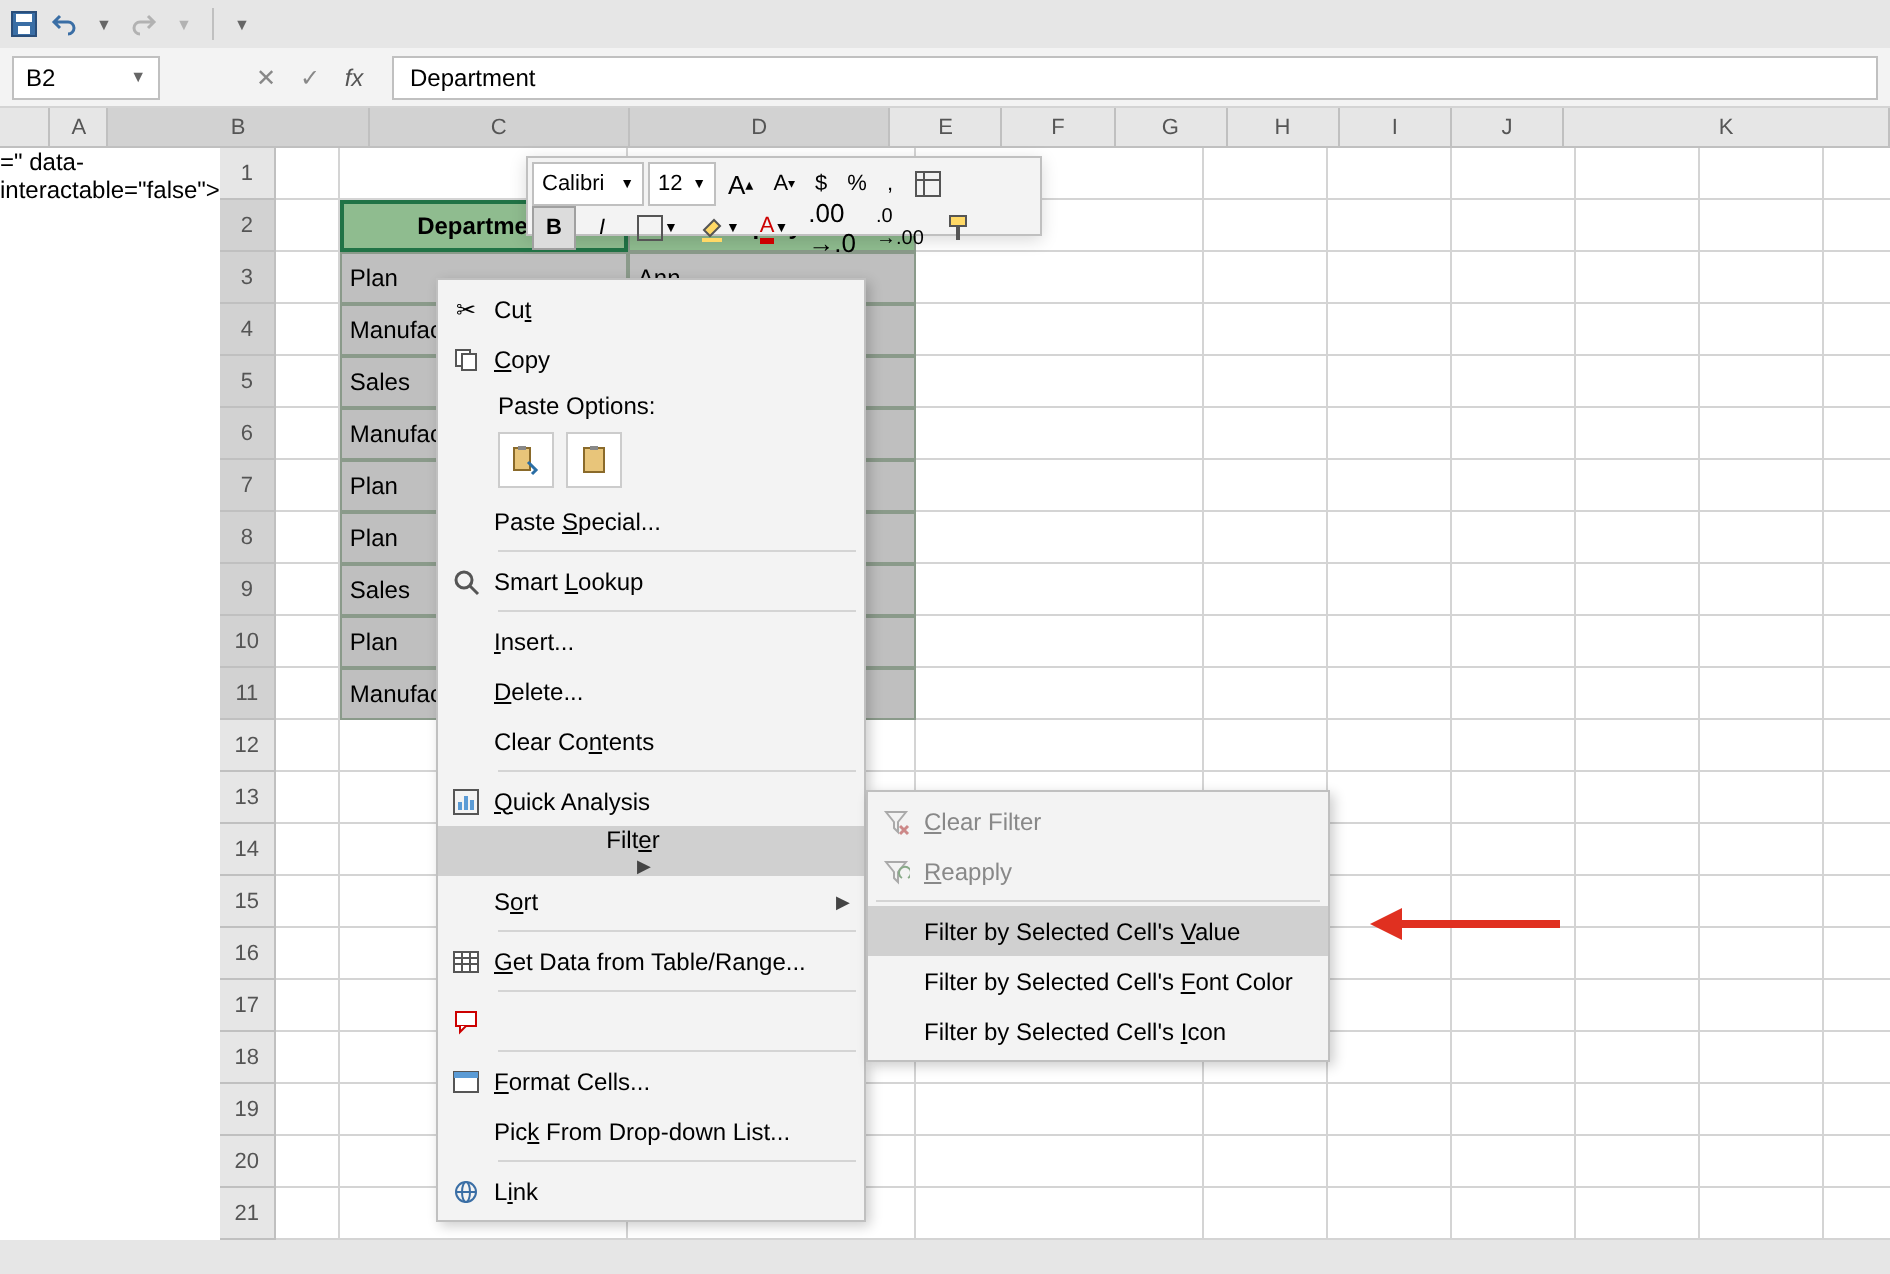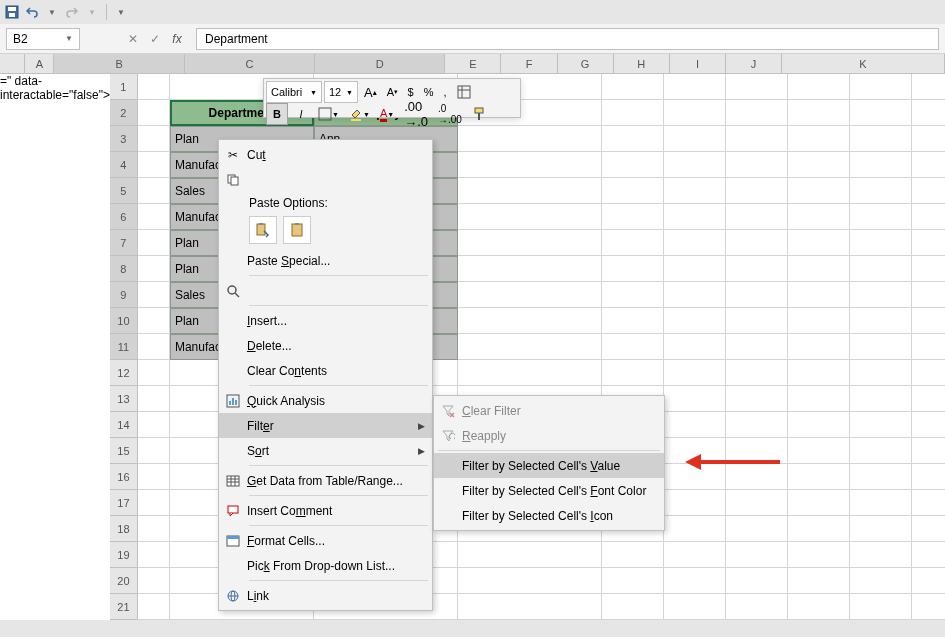--- a/index.html
+++ b/index.html
@@ -46,21 +46,21 @@
 
 .mini-toolbar { position: absolute; top: 78px; left: 223px; width: 258px; height: 40px; background: #f3f3f3; border: 1px solid #c0c0c0; box-shadow: 0 2px 8px rgba(0,0,0,0.15); display: flex; flex-direction: column; padding: 2px; z-index: 10; margin-left: 40px; }
 .mt-row { display: flex; align-items: center; gap: 2px; height: 26px; }
 .mt-ctrl { height: 22px; border: 1px solid transparent; display: flex; align-items: center; justify-content: center; padding: 0 3px; font-size: 11px; }
 .mt-font { width: 56px; background: #fff; border: 1px solid #c0c0c0; justify-content: space-between; padding: 0 4px; }
 .mt-size { width: 34px; background: #fff; border: 1px solid #c0c0c0; justify-content: space-between; padding: 0 4px; }
 .bold-btn { font-weight: bold; background: #dcdcdc; border: 1px solid #a0a0a0; width: 22px; }
 
 .ctx-menu { position: absolute; top: 139px; left: 218px; width: 215px; background: #f3f3f3; border: 1px solid #c0c0c0; box-shadow: 2px 2px 6px rgba(0,0,0,0.2); z-index: 20; padding: 2px 0; }
 .ctx-item { display: flex; align-items: center; height: 25px; padding: 0 0 0 0; cursor: default; }
-.ctx-item:hover, .ctx-item.hovered { background: #d0d0d0; }
+.ctx-item:hover, .ctx-item.hovered { background: #d0d0d0; flex-direction: column; }
 .ctx-icon { width: 28px; display: flex; justify-content: center; align-items: center; }
 .ctx-label { flex: 1; padding-right: 18px; }
 .ctx-arrow { width: 14px; font-size: 9px; color: #444; }
 .ctx-sep { height: 1px; background: #d4d4d4; margin: 2px 4px 2px 30px; }
 .ctx-sect-label { font-weight: normal; padding: 4px 0 2px 30px; height: auto; }
 .paste-opts { display: flex; gap: 6px; padding: 2px 0 2px 30px; height: 36px; align-items: center; }
 .paste-opt { width: 28px; height: 28px; border: 1px solid #ccc; background: #fff; display: flex; align-items: center; justify-content: center; }
 
 .sub-menu { position: absolute; top: 395px; left: 433px; width: 232px; background: #f3f3f3; border: 1px solid #c0c0c0; box-shadow: 2px 2px 6px rgba(0,0,0,0.2); z-index: 25; padding: 2px 0; }
 .sub-item { display: flex; align-items: center; height: 25px; padding: 0; cursor: default; }
@@ -471,20 +471,21 @@
       <span class="ctx-icon">✂</span>
       <span class="ctx-label">Cu<u class="mnemonic">t</u></span>
     </div>
   <div class="ctx-item">
       <span class="ctx-icon">
         <svg width="14" height="14" viewBox="0 0 14 14">
           <rect x="2" y="2" width="7" height="8" fill="#fff" stroke="#555"></rect>
           <rect x="5" y="4" width="7" height="8" fill="#fff" stroke="#555"></rect>
         </svg>
       </span>
+      <span class="ctx-label"><u class="mnemonic">C</u>opy</span>
     </div>
   <div class="ctx-item ctx-sect-label" style="height:auto">Paste Options:</div>
   <div class="paste-opts">
     <div class="paste-opt">
         <svg width="16" height="16" viewBox="0 0 16 16">
           <rect x="2" y="2" width="8" height="11" fill="#e8c57a" stroke="#8a6a2a"></rect>
           <rect x="4" y="1" width="4" height="2" fill="#888"></rect>
           <path d="M9 9 L13 13 L11 15" fill="none" stroke="#2a6ea5" stroke-width="1.5"></path>
         </svg>
       </div>
@@ -500,20 +501,21 @@
       <span class="ctx-label">Paste <u class="mnemonic">S</u>pecial...</span>
     </div>
   <div class="ctx-sep"></div>
   <div class="ctx-item">
       <span class="ctx-icon">
         <svg width="14" height="14" viewBox="0 0 14 14">
           <circle cx="6" cy="6" r="4" fill="none" stroke="#555" stroke-width="1.5"></circle>
           <line x1="9" y1="9" x2="13" y2="13" stroke="#555" stroke-width="1.5"></line>
         </svg>
       </span>
+      <span class="ctx-label">Smart <u class="mnemonic">L</u>ookup</span>
     </div>
   <div class="ctx-sep"></div>
   <div class="ctx-item">
       <span class="ctx-icon"></span>
       <span class="ctx-label"><u class="mnemonic">I</u>nsert...</span>
     </div>
   <div class="ctx-item">
       <span class="ctx-icon"></span>
       <span class="ctx-label"><u class="mnemonic">D</u>elete...</span>
     </div>
@@ -557,21 +559,20 @@
       <span class="ctx-label"><u class="mnemonic">G</u>et Data from Table/Range...</span>
     </div>
   <div class="ctx-sep"></div>
   <div class="ctx-item">
       <span class="ctx-icon">
         <svg width="14" height="14" viewBox="0 0 14 14">
           <rect x="2" y="2" width="10" height="7" fill="#fff" stroke="#c00"></rect>
           <path d="M4 9 L4 12 L7 9" fill="#fff" stroke="#c00"></path>
         </svg>
       </span>
-      <span class="ctx-label">Insert Co<u class="mnemonic">m</u>ment</span>
     </div>
   <div class="ctx-sep"></div>
   <div class="ctx-item">
       <span class="ctx-icon">
         <svg width="14" height="14" viewBox="0 0 14 14">
           <rect x="1" y="2" width="12" height="10" fill="#fff" stroke="#555"></rect>
           <rect x="1" y="2" width="12" height="3" fill="#5b9bd5"></rect>
         </svg>
       </span>
       <span class="ctx-label"><u class="mnemonic">F</u>ormat Cells...</span>

